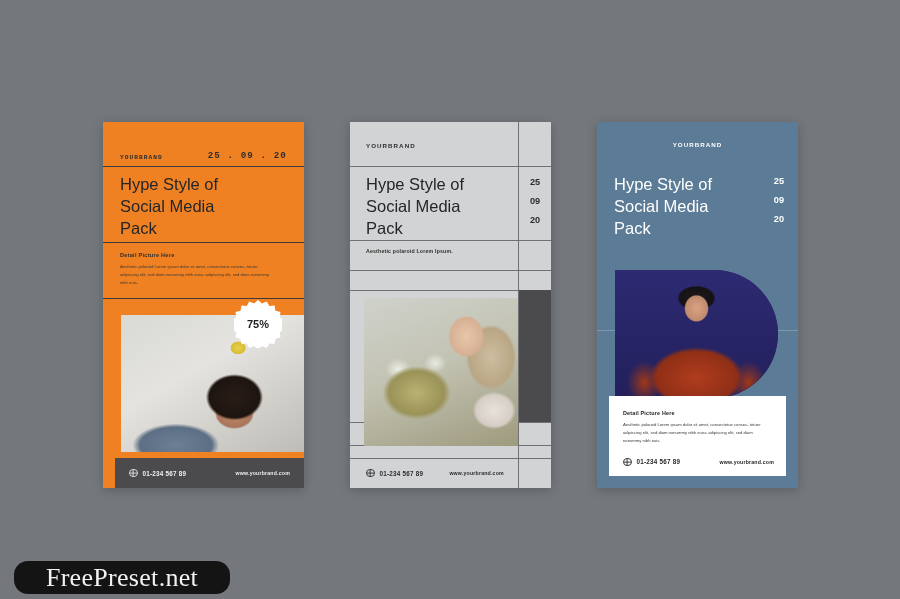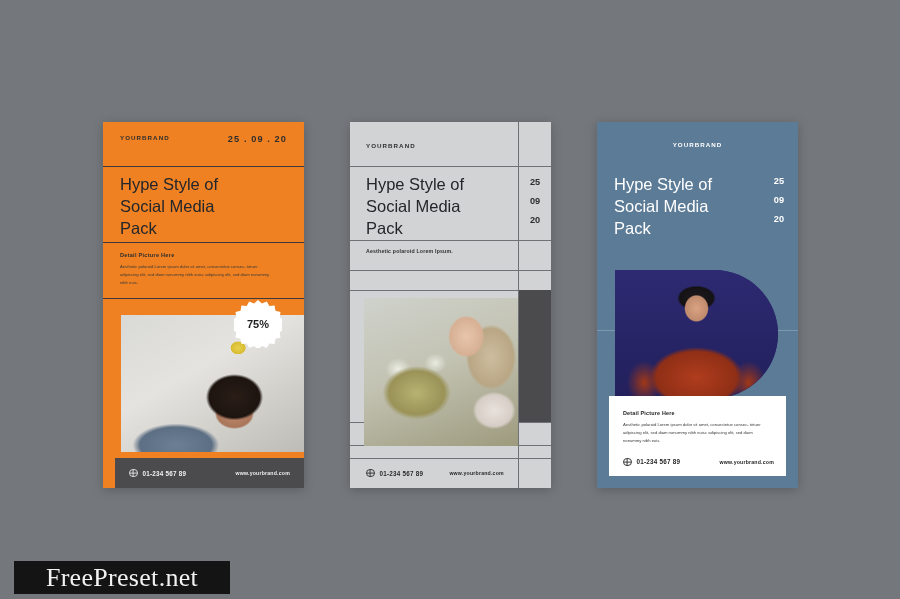--- a/index.html
+++ b/index.html
@@ -22,22 +22,23 @@
     box-shadow: 0 2px 10px rgba(0,0,0,0.22);
   }
 
   
   #poster-1 {
     left: 103px; top: 122px; width: 201px; height: 366px;
     background: #ef8122;
   }
   .p1-brandbar {
     position: absolute; left: 0; top: 0; width: 100%; height: 44px;
-    display: flex; align-items: flex-start; justify-content: space-between;
-    padding: 12px 17px;
+    display: flex; align-items: flex-end; justify-content: space-between;
+    padding: 5px 17px;
+    font-family: Liberation Mono, monospace;
   }
   .p1-brand {
     font-size: 6.2px; font-weight: bold; letter-spacing: 1.05px;
     color: #2e2e2e;
   }
   .p1-date {
     font-size: 9.2px; font-weight: bold; letter-spacing: 1.1px;
     color: #2e2e2e;
   }
   .rule-dark { background: #3b3b3b; height: 1px; width: 100%; }
@@ -231,21 +232,21 @@
       radial-gradient(ellipse 62px 40px at 50% 84%, #b03c1d 0%, #8f2f16 65%, rgba(143,47,22,0) 76%),
       radial-gradient(ellipse 24px 30px at 18% 88%, #a03718 0%, rgba(160,55,24,0) 72%),
       radial-gradient(ellipse 24px 30px at 82% 88%, #a03718 0%, rgba(160,55,24,0) 72%),
       linear-gradient(180deg, #2d2a72 0%, #272466 55%, #23205c 100%);
   }
 
   
   #watermark {
     position: absolute; left: 14px; top: 561px; width: 216px; height: 33px;
     background: #141414;
-    display: flex; align-items: center; justify-content: center;
+    display: flex; align-items: center; justify-content: center; border-radius: 14px;
   }
   #watermark .wm-text {
     font-family: "Liberation Serif", serif;
     font-size: 26px; color: #f2f2f2; letter-spacing: 0.3px;
   }
 </style>
 </head>
 <body>
 
 <div class="stage">

